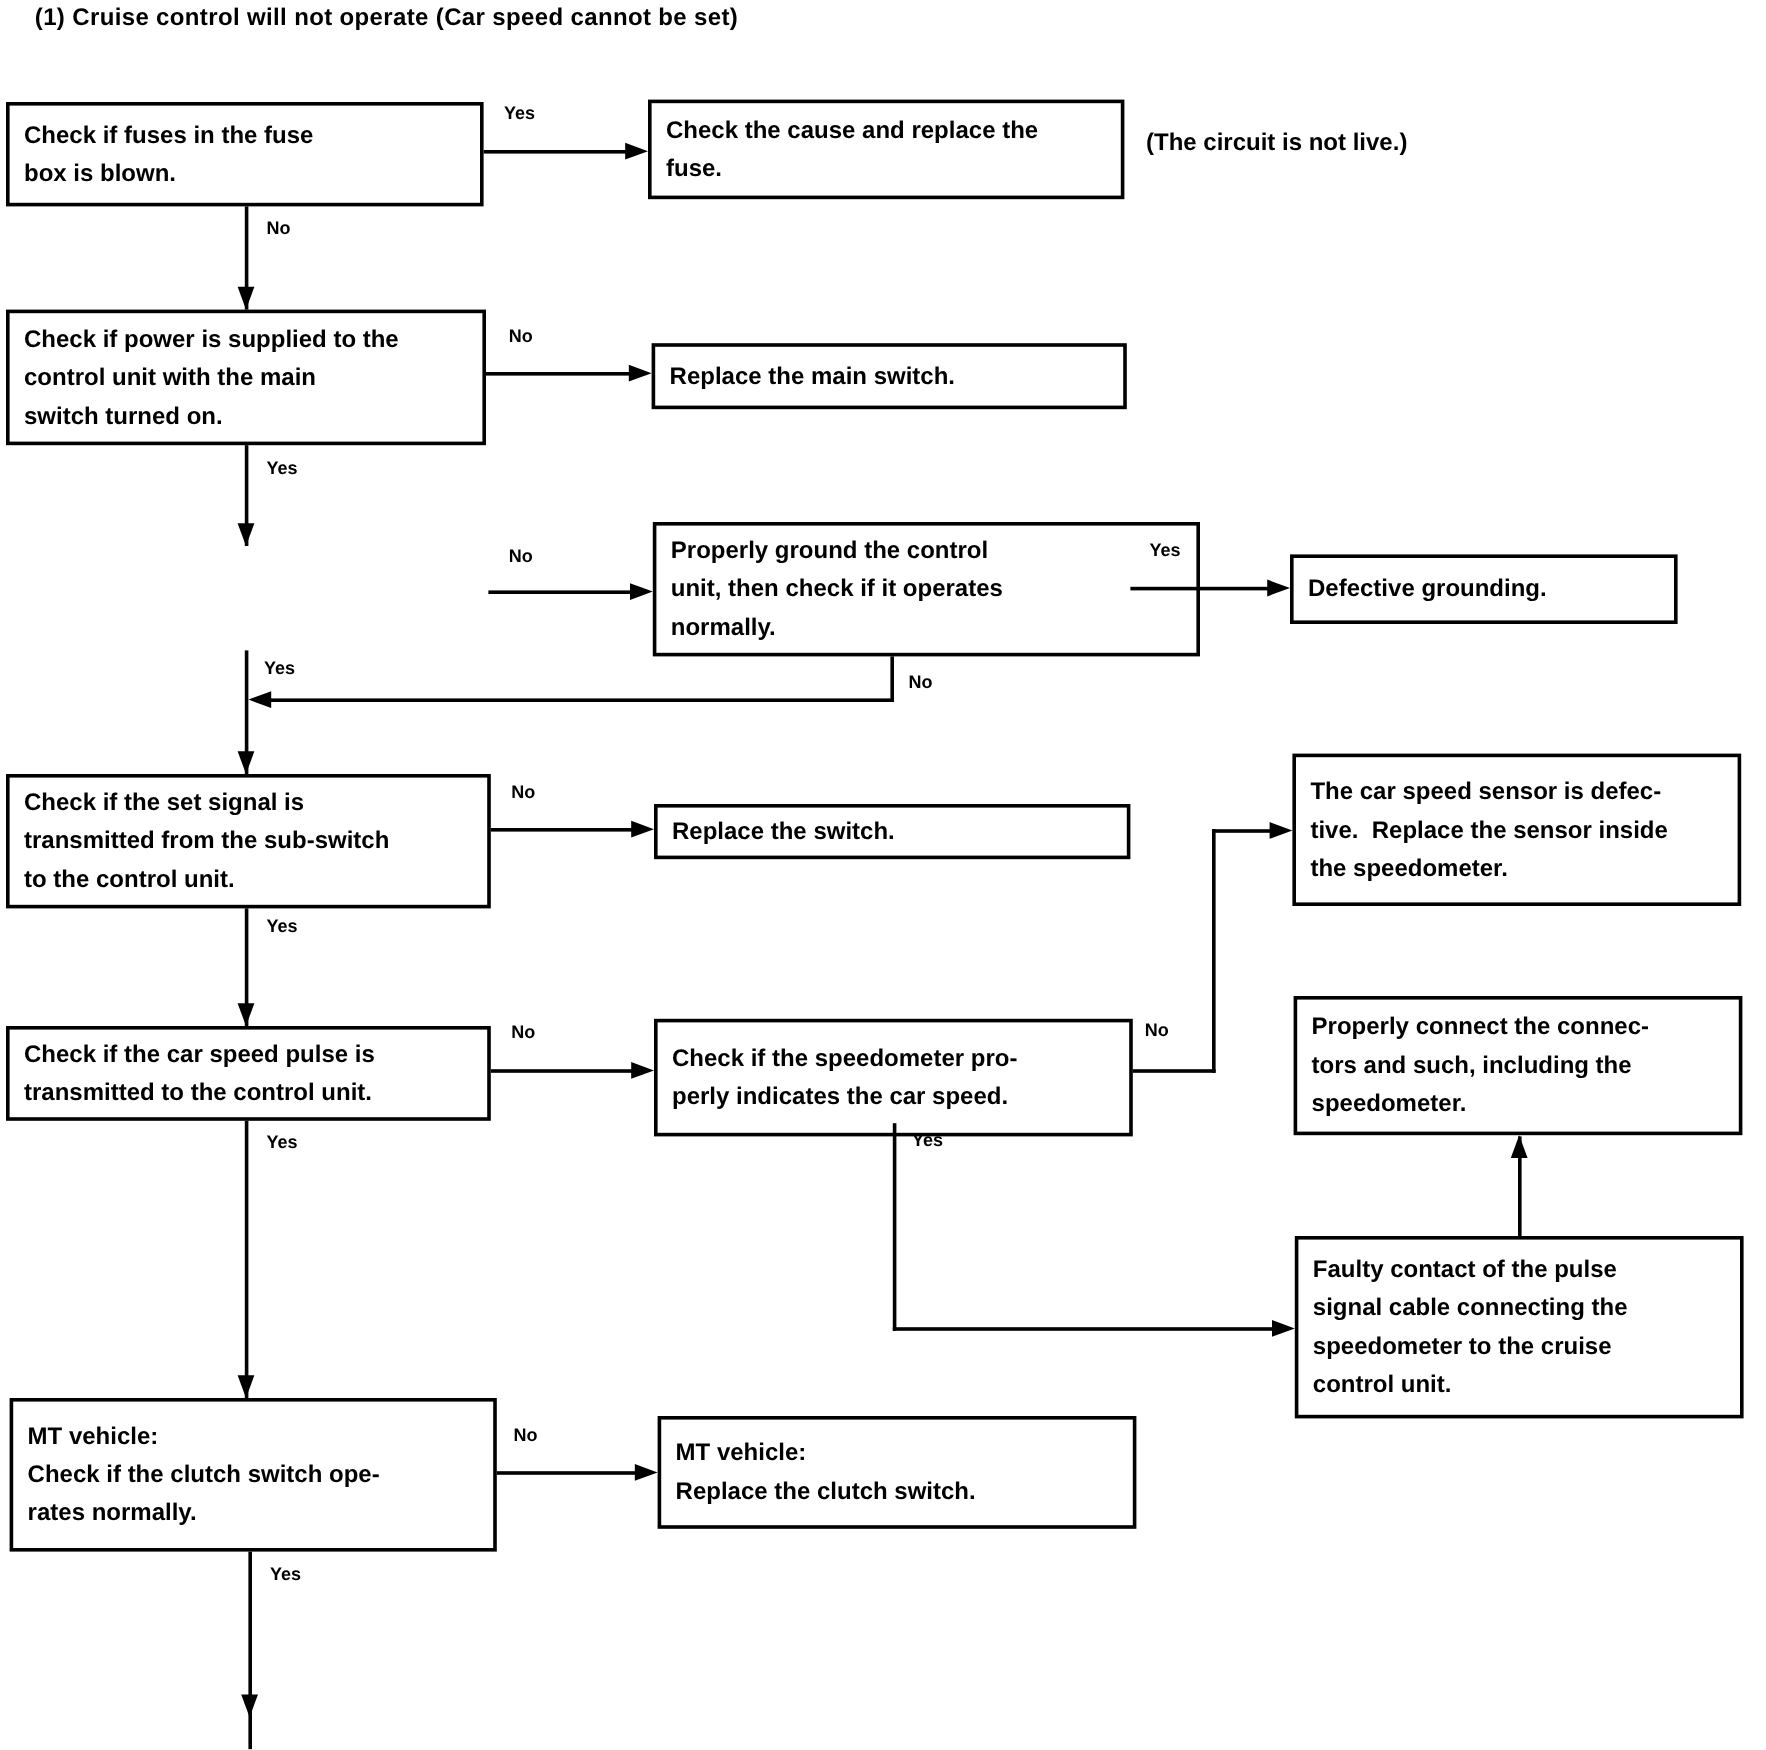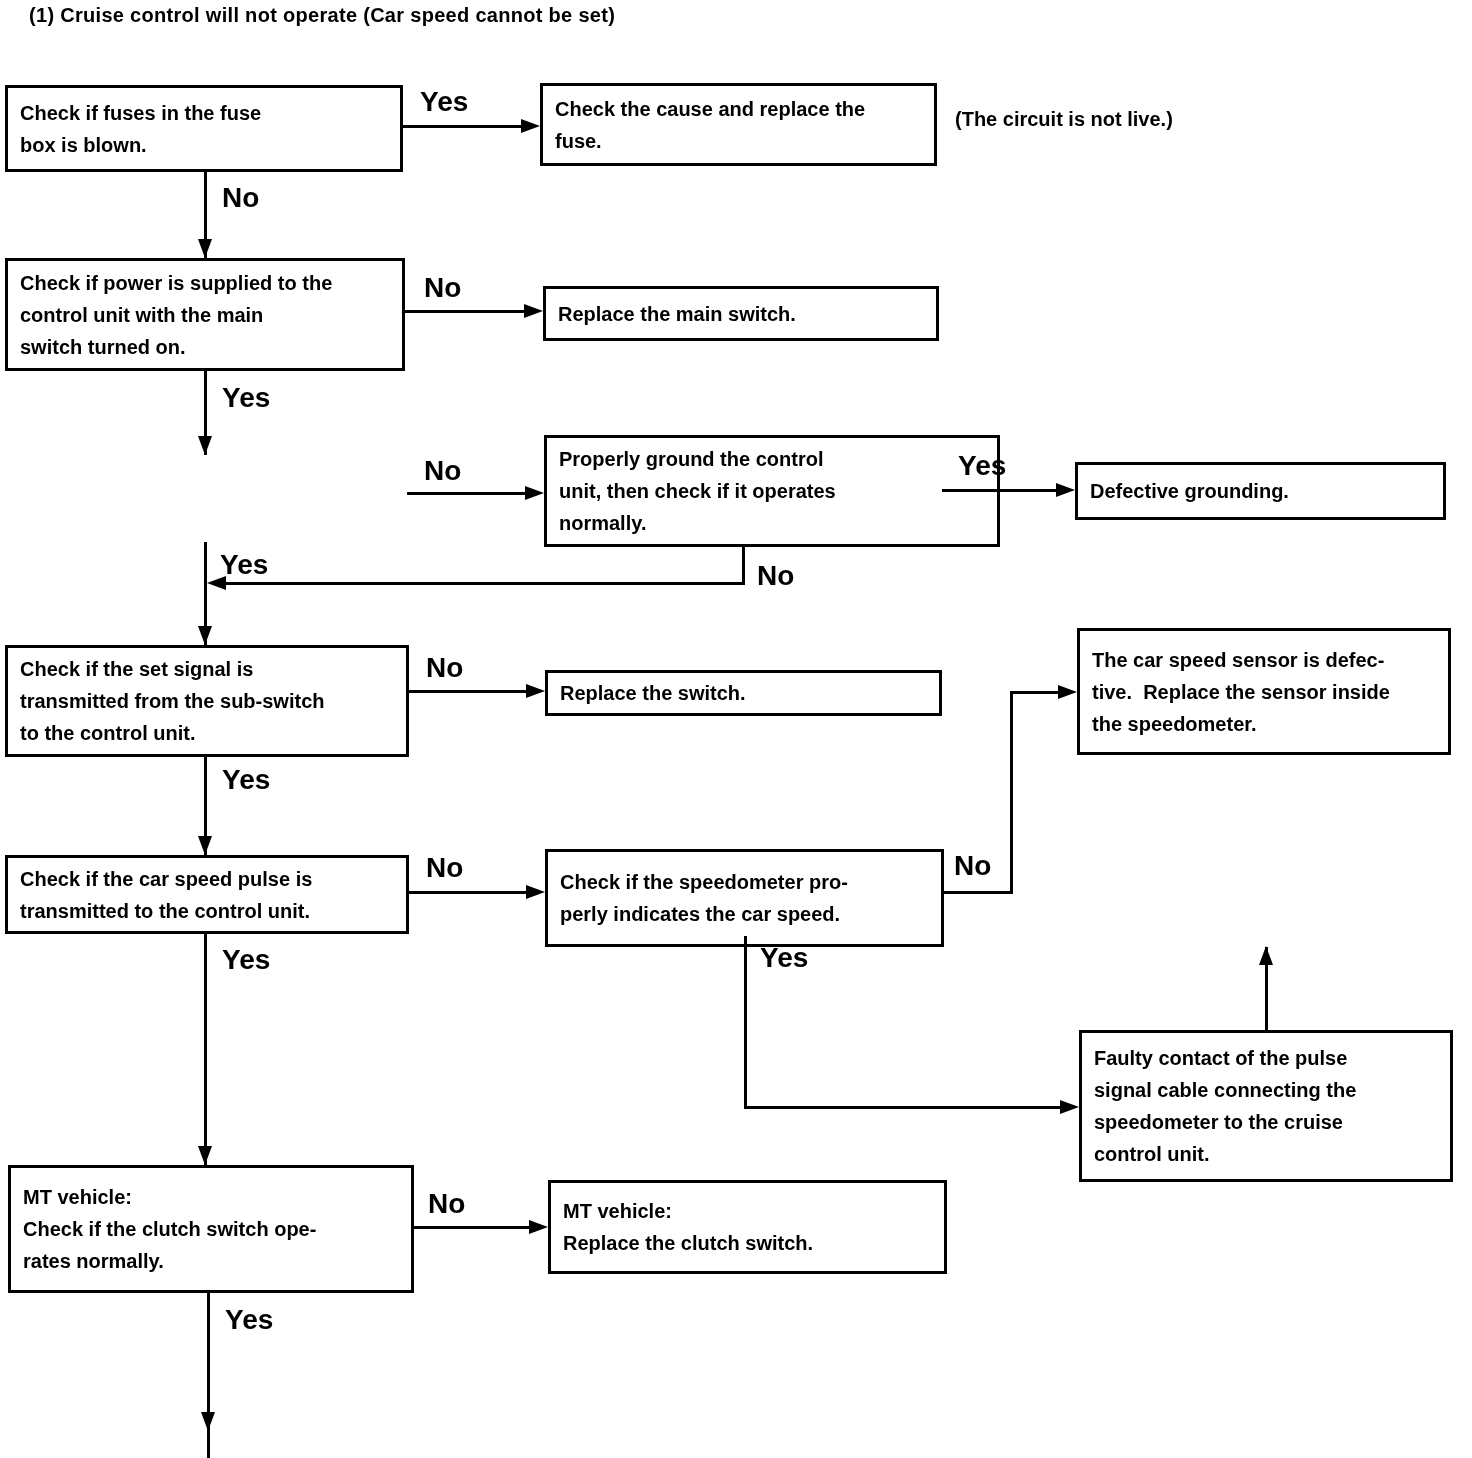--- a/index.html
+++ b/index.html
@@ -23,37 +23,37 @@
   .box{
     position:absolute;
     border:3px solid #000;
     background:#fff;
     box-sizing:border-box;
     display:flex;align-items:center;
     padding:6px 12px;
     font-size:20px;line-height:32px;
     white-space:pre-line;
   }
-  .elabel{position:absolute;font-size:28px;}
+  .elabel{position:absolute;font-size:15px;}
   .hline{position:absolute;height:3px;background:#000;}
   .vline{position:absolute;width:3px;background:#000;}
   .arr{position:absolute;width:0;height:0;}
   .arr.right{border-top:7px solid transparent;border-bottom:7px solid transparent;border-left:19px solid #000;}
   .arr.left{border-top:7px solid transparent;border-bottom:7px solid transparent;border-right:19px solid #000;}
   .arr.down{border-left:7px solid transparent;border-right:7px solid transparent;border-top:19px solid #000;}
   .arr.up{border-left:7px solid transparent;border-right:7px solid transparent;border-bottom:19px solid #000;}
 
   
   #b-check-fuse{left:5px;top:85px;width:398px;height:87px;}
   #b-replace-fuse{left:540px;top:83px;width:397px;height:83px;}
   #b-check-power{left:5px;top:258px;width:400px;height:113px;}
   #b-replace-main{left:543px;top:286px;width:396px;height:55px;}
   #b-check-ground{left:5px;top:455px;width:402px;height:87px;}
   #b-ground-unit{left:544px;top:435px;width:456px;height:112px;}
-  #b-defective-grounding{left:1075px;top:462px;width:371px;height:58px;}
+  #b-defective-grounding{left:1075px;top:462px;width:323px;height:58px;}
   #b-check-set{left:5px;top:645px;width:404px;height:112px;}
   #b-replace-switch{left:545px;top:670px;width:397px;height:46px;}
   #b-sensor-defective{left:1077px;top:628px;width:374px;height:127px;}
   #b-check-pulse{left:5px;top:855px;width:404px;height:79px;}
   #b-check-speedo{left:545px;top:849px;width:399px;height:98px;}
   #b-connect-connectors{left:1078px;top:830px;width:374px;height:116px;}
   #b-faulty-contact{left:1079px;top:1030px;width:374px;height:152px;}
   #b-check-clutch{left:8px;top:1165px;width:406px;height:128px;}
   #b-replace-clutch{left:548px;top:1180px;width:399px;height:94px;}
 </style>
@@ -88,20 +88,23 @@
   <div class="box" id="b-replace-switch">Replace the switch.</div>
   <div class="box" id="b-check-speedo">Check if the speedometer pro-
 perly indicates the car speed.</div>
   <div class="box" id="b-replace-clutch">MT vehicle:
 Replace the clutch switch.</div>
 
   <div class="box" id="b-defective-grounding">Defective grounding.</div>
   <div class="box" id="b-sensor-defective">The car speed sensor is defec-
 tive.&nbsp; Replace the sensor inside
 the speedometer.</div>
+  <div class="box" id="b-connect-connectors">Properly connect the connec-
+tors and such, including the
+speedometer.</div>
   <div class="box" id="b-faulty-contact">Faulty contact of the pulse
 signal cable connecting the
 speedometer to the cruise
 control unit.</div>
 
   <div class="hline" style="left:403px;top:125px;width:122px"></div>
   <div class="arr right" style="left:521px;top:119px"></div>
   <span class="elabel" style="left:420px;top:86px">Yes</span>
   <div class="vline" style="left:204px;top:172px;height:86px"></div>
   <div class="arr down" style="left:198px;top:239px"></div>

